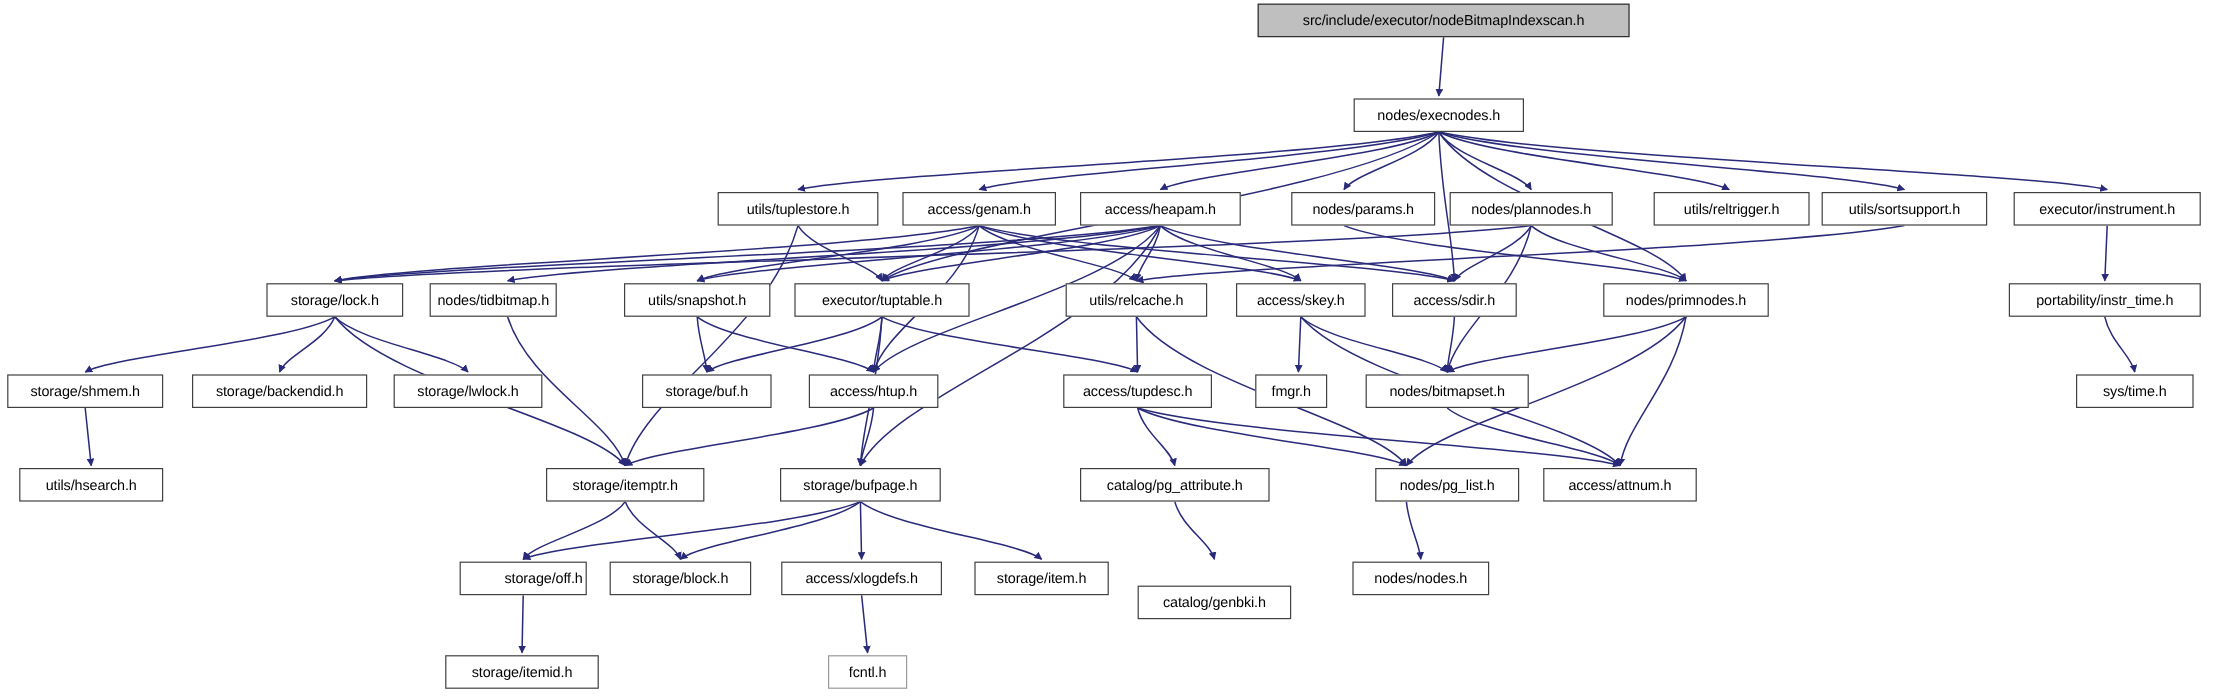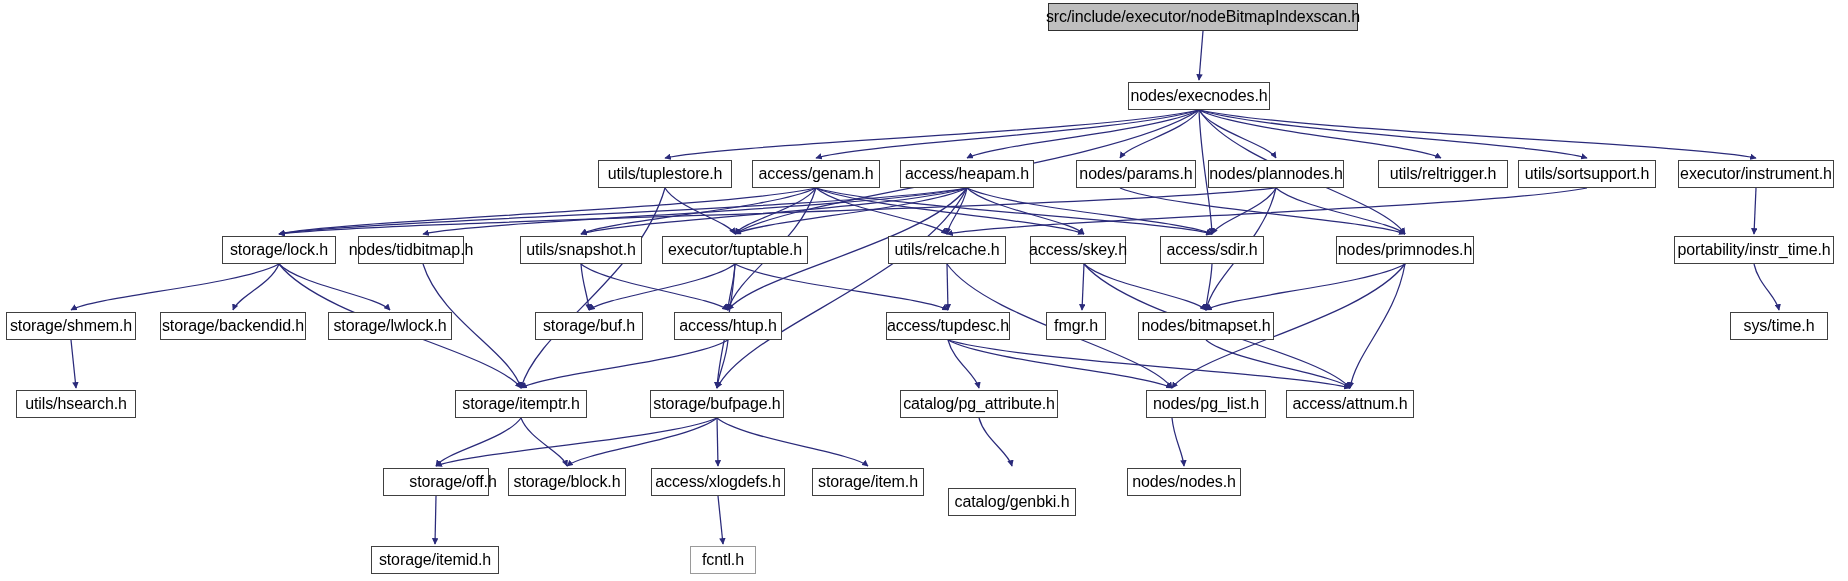--- a/index.html
+++ b/index.html
@@ -1,21 +1,21 @@
 <!DOCTYPE html>
 <html><head>
 <meta charset="utf-8">
 <style>
   html,body{margin:0;padding:0;background:#ffffff;}
   #canvas{position:relative;width:1848px;height:581px;background:#ffffff;
           font-family:"Liberation Sans","DejaVu Sans",sans-serif;overflow:hidden;}
   #edges{position:absolute;left:0;top:0;width:1848px;height:581px;}
   .node{position:absolute;box-sizing:border-box;display:flex;align-items:center;
         justify-content:center;background:#ffffff;border:1px solid #404040;
-        font-size:16px;color:#000000;white-space:nowrap;height:28px;
+        font-size:12px;color:#000000;white-space:nowrap;height:28px;
         letter-spacing:-0.1px;}
   .node.root{background:#bfbfbf;border:1px solid #303030;}
   .node.ext{border:1px solid #9a9a9a;}
 </style>
 </head>
 <body>
 
 <div id="canvas">
   <svg id="edges" viewBox="0 0 1848 581" xmlns="http://www.w3.org/2000/svg">
     <defs>
@@ -110,21 +110,21 @@
       <div class="node" style="left: 1060px; top: 160px; width: 120px; margin-left: 16px;">nodes/params.h</div>
       <div class="node" style="left: 1208px; top: 160px; width: 136px;">nodes/plannodes.h</div>
       <div class="node" style="left: 1378px; top: 160px; width: 130px;">utils/reltrigger.h</div>
       <div class="node" style="left: 1518px; top: 160px; width: 138px;">utils/sortsupport.h</div>
       <div class="node" style="left: 1678px; top: 160px; width: 156px;">executor/instrument.h</div>
       <div class="node" style="left: 222px; top: 236px; width: 114px;">storage/lock.h</div>
       <div class="node" style="left: 358px; top: 236px; width: 106px;">nodes/tidbitmap.h</div>
       <div class="node" style="left: 520px; top: 236px; width: 122px;">utils/snapshot.h</div>
       <div class="node" style="left: 662px; top: 236px; width: 146px;">executor/tuptable.h</div>
       <div class="node" style="left: 888px; top: 236px; width: 118px;">utils/relcache.h</div>
-      <div class="node" style="left: 1030px; top: 236px; width: 96px;">access/skey.h</div>
+      <div class="node" style="left: 1030px; top: 236px; width: 108px;">access/skey.h</div>
       <div class="node" style="left: 1160px; top: 236px; width: 104px;">access/sdir.h</div>
       <div class="node" style="left: 1336px; top: 236px; width: 138px;">nodes/primnodes.h</div>
       <div class="node" style="left: 1674px; top: 236px; width: 160px;">portability/instr_time.h</div>
       <div class="node" style="left: 6px; top: 312px; width: 130px;">storage/shmem.h</div>
       <div class="node" style="left: 160px; top: 312px; width: 146px;">storage/backendid.h</div>
       <div class="node" style="left: 328px; top: 312px; width: 124px;">storage/lwlock.h</div>
       <div class="node" style="left: 535px; top: 312px; width: 108px;">storage/buf.h</div>
       <div class="node" style="left: 674px; top: 312px; width: 108px;">access/htup.h</div>
       <div class="node" style="left: 886px; top: 312px; width: 124px;">access/tupdesc.h</div>
       <div class="node" style="left: 1046px; top: 312px; width: 60px;">fmgr.h</div>

